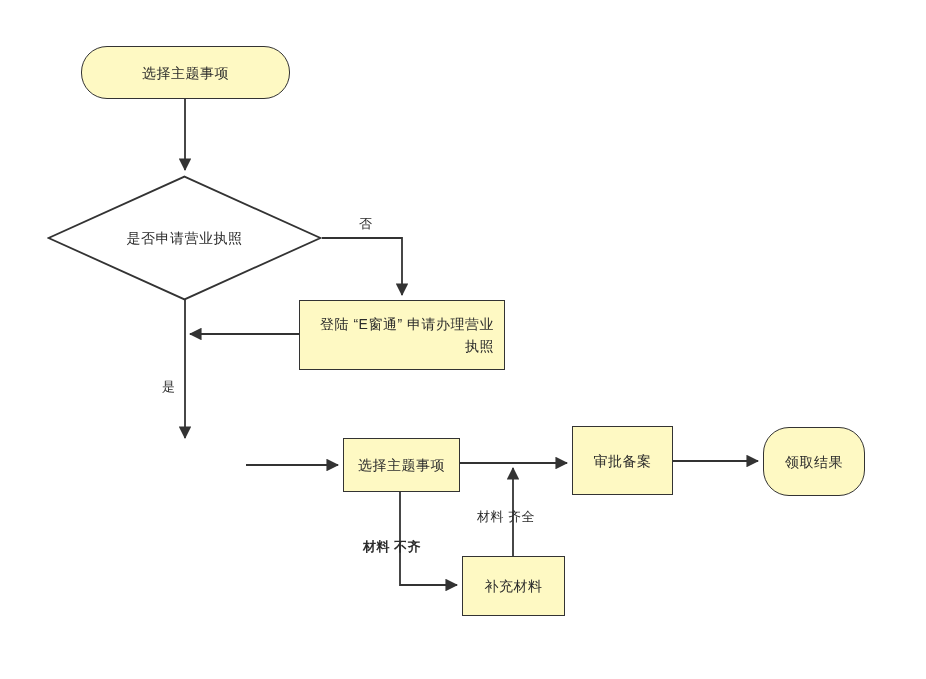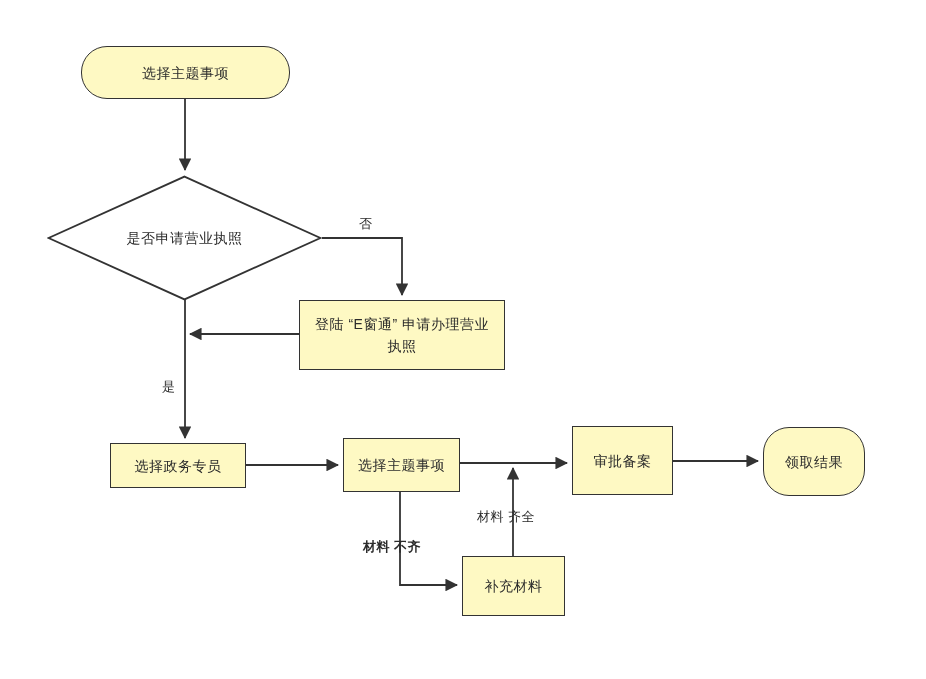--- a/index.html
+++ b/index.html
@@ -117,27 +117,24 @@
 
   <div class="diamond-wrap" style="left:47px; top:175px; width:275px; height:126px;">
     <svg width="275" height="126" viewBox="0 0 275 126" xmlns="http://www.w3.org/2000/svg">
       <polygon points="137.5,1.6 273.4,63 137.5,124.4 1.6,63" fill="#ffffff" stroke="#333333" stroke-width="1.8"></polygon>
     </svg>
     <div class="diamond-label">
       <span>是否申请营业执照</span>
     </div>
   </div>
 
-  <div class="node process wrap" style="left:299px; top:300px; width:206px; height:70px;">
+  <div class="node process wrap" style="left:299px; top:300px; width:206px; height:70px;text-align:right;">
     <span>登陆 “E窗通” 申请办理营业执照</span>
   </div>
 
-  <div class="node process" style="left:110px; top:443px; width:136px; height:45px;">
-    <span>选择政务专员</span>
-  </div>
 
   <div class="node process" style="left:343px; top:438px; width:117px; height:54px;">
     <span>选择主题事项</span>
   </div>
 
   <div class="node process" style="left:572px; top:426px; width:101px; height:69px;">
     <span>审批备案</span>
   </div>
 
   <div class="node process" style="left:462px; top:556px; width:103px; height:60px;">

